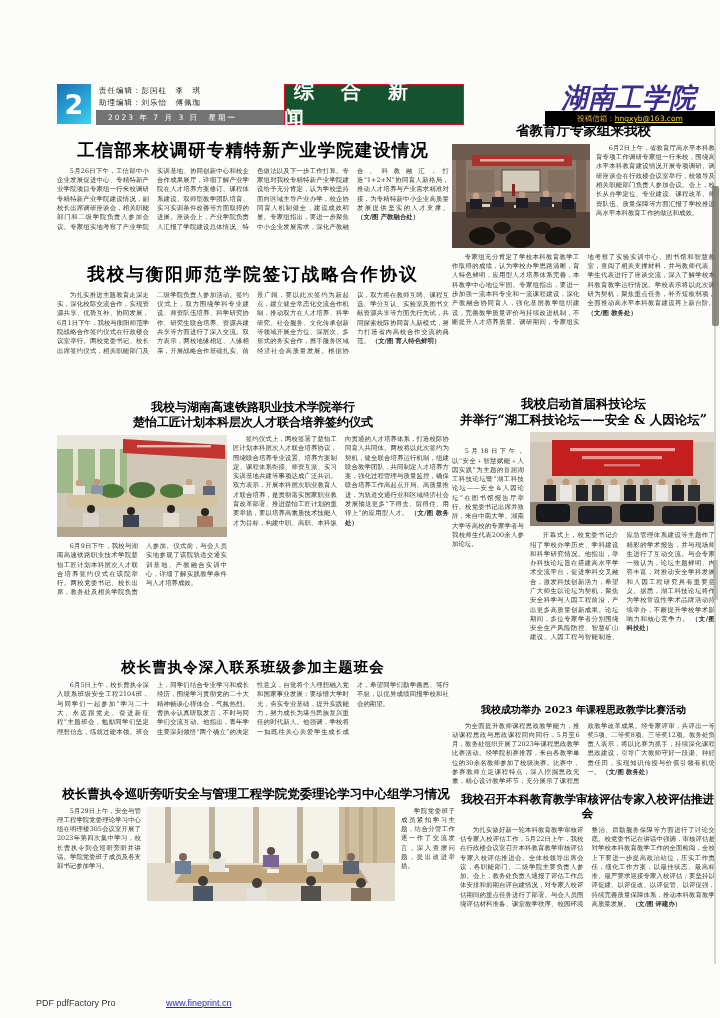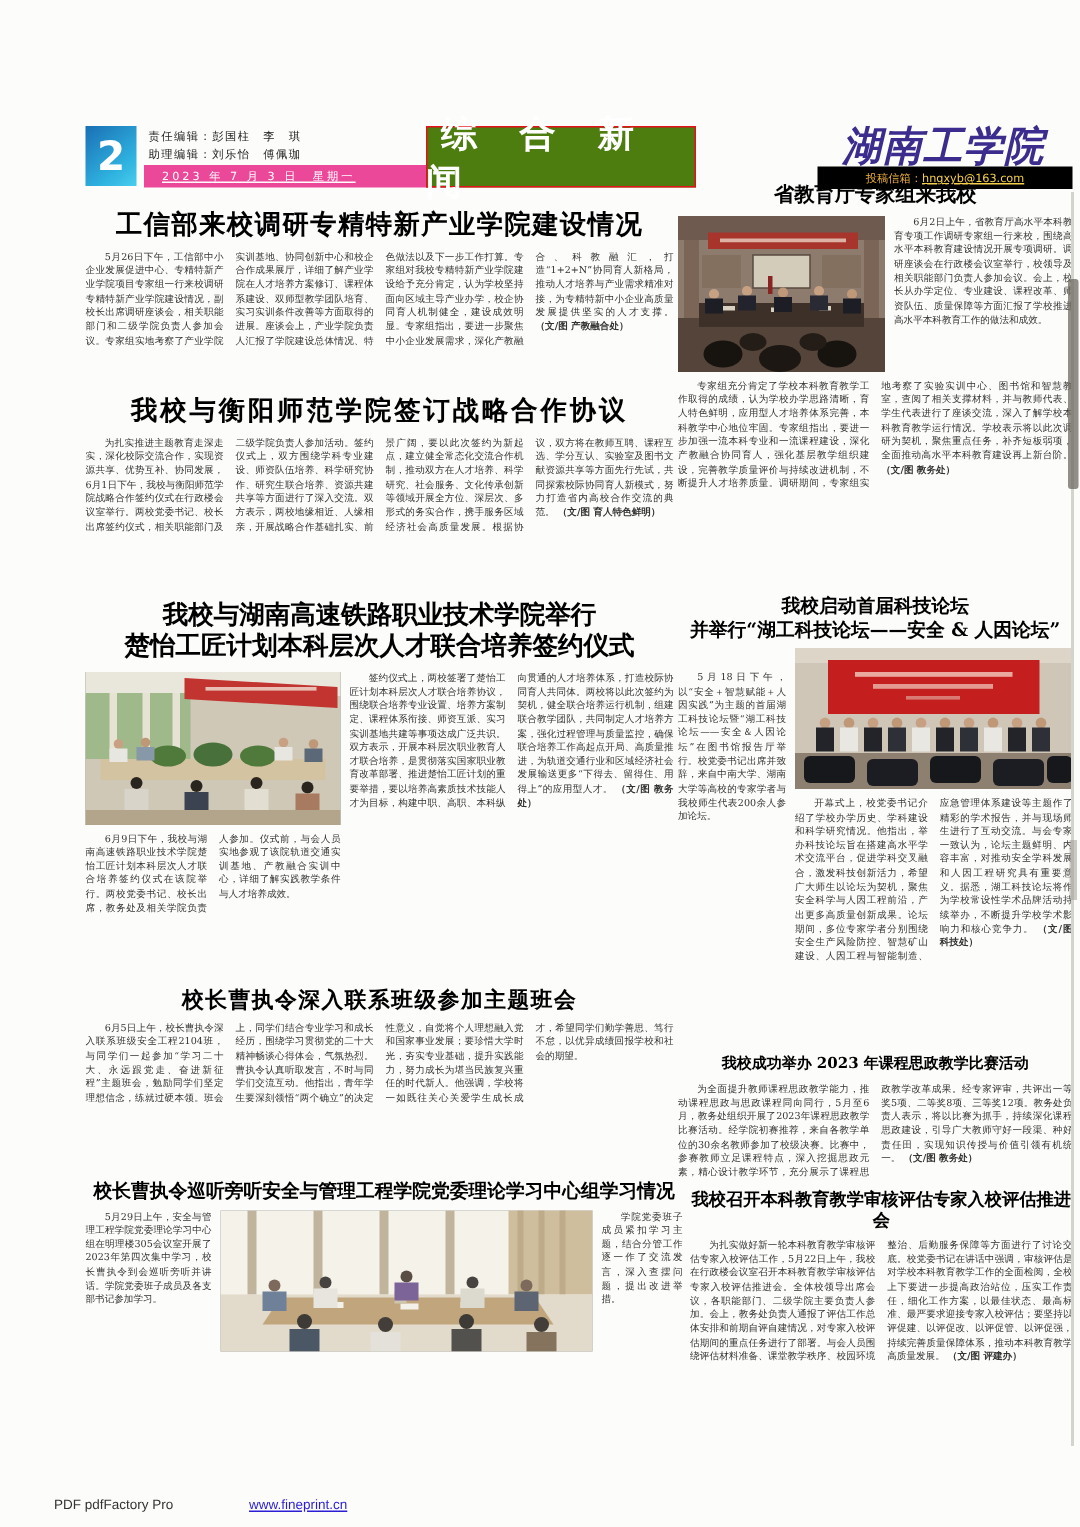--- a/index.html
+++ b/index.html
@@ -5,26 +5,26 @@
   html,body{margin:0;padding:0;background:#e8e8e8;}
   .page{position:relative;width:720px;height:1018px;background:#fcfcfa;margin:0 auto;
         font-family:"DejaVu Serif","Liberation Serif",serif;overflow:hidden;}
   
   .pagenum{position:absolute;left:57px;top:84px;width:34px;height:40px;
            background:linear-gradient(140deg,#1a6fb4 0%,#2fb3e0 70%,#49cdee 100%);
            color:#fff;font-family:"DejaVu Sans",sans-serif;font-weight:bold;font-size:27px;
            display:flex;align-items:center;justify-content:center;}
   .editors{position:absolute;left:99px;top:85px;font-size:7.5px;line-height:12px;color:#222;
            font-family:"DejaVu Sans",sans-serif;letter-spacing:1px;}
-  .datebar{position:absolute;left:96px;top:110px;width:210px;height:15px;background:#ec4899;
+  .datebar{position:absolute;left:96px;top:110px;width:210px;height:15px;background:#737373;
            color:#fff;font-size:7.5px;line-height:15px;padding-left:12px;letter-spacing:2px;
-           font-family:"DejaVu Sans",sans-serif;box-sizing:border-box;text-decoration:underline;}
-  .sectionbox{position:absolute;left:284px;top:84px;width:180px;height:41px;background:#4d7c0f;
+           font-family:"DejaVu Sans",sans-serif;box-sizing:border-box;}
+  .sectionbox{position:absolute;left:284px;top:84px;width:180px;height:41px;background:#14532d;
            color:#fff;display:flex;align-items:center;justify-content:center;
-           font-weight:900;font-size:24px;letter-spacing:10px;text-indent:10px;
+           font-weight:900;font-size:20px;letter-spacing:10px;text-indent:10px;
            font-family:"DejaVu Serif",serif;box-shadow:inset 0 0 0 1px #e3121a;}
   .masthead{position:absolute;left:543px;top:80px;width:172px;height:30px;
            color:#3b2c8e;font-size:26px;font-weight:900;font-style:italic;
            text-align:center;letter-spacing:1px;transform:scaleY(1.05);}
   .emailbar{position:absolute;left:545px;top:111px;width:170px;height:15px;background:#000000;
            font-size:7.5px;line-height:15px;text-align:center;color:#f0b33c;
            font-family:"DejaVu Sans",sans-serif;}
   .emailbar .em{color:#f5d04a;text-decoration:underline;}
   
   .article{position:absolute;}
@@ -121,21 +121,21 @@
 
   <div class="article" style="left:57px;top:264px;width:392px;height:132px;">
     <h2 class="hl" style="font-size:17.5px;letter-spacing:2px;">我校与衡阳师范学院签订战略合作协议</h2>
     <div class="body cols4" style="height:98px;">
       <span>为扎实推进主题教育走深走实，深化校际交流合作，实现资源共享、优势互补、协同发展，6月1日下午，我校与衡阳师范学院战略合作签约仪式在行政楼会议室举行。两校党委书记、校长出席签约仪式，相关职能部门及二级学院负责人参加活动。签约仪式上，双方围绕学科专业建设、师资队伍培养、科学研究协作、研究生联合培养、资源共建共享等方面进行了深入交流。双方表示，两校地缘相近、人缘相亲，开展战略合作基础扎实、前景广阔，要以此次签约为新起点，建立健全常态化交流合作机制，推动双方在人才培养、科学研究、社会服务、文化传承创新等领域开展全方位、深层次、多形式的务实合作，携手服务区域经济社会高质量发展。根据协议，双方将在教师互聘、课程互选、学分互认、实验室及图书文献资源共享等方面先行先试，共同探索校际协同育人新模式，努力打造省内高校合作交流的典范。</span>
       <span class="attr">（文/图 育人特色鲜明）</span>
     </div>
   </div>
 
   <div class="article" style="left:57px;top:400px;width:392px;height:260px;">
-    <h2 class="hl" style="font-size:17px;">
+    <h2 class="hl" style="font-size:12px;">
       <div>我校与湖南高速铁路职业技术学院举行</div>
       <div>楚怡工匠计划本科层次人才联合培养签约仪式</div>
     </h2>
     <div class="row">
       <div style="width:170px;">
         <svg class="photo" width="170" height="102" viewBox="0 0 170 102" preserveAspectRatio="none">
           <rect width="170" height="102" fill="#cfc8b6"></rect>
           <rect width="170" height="16" fill="#e9e6dc"></rect>
           <rect x="0" y="14" width="70" height="44" fill="#9fb98b"></rect>
           <rect x="16" y="14" width="5" height="44" fill="#e6e2d4"></rect>

